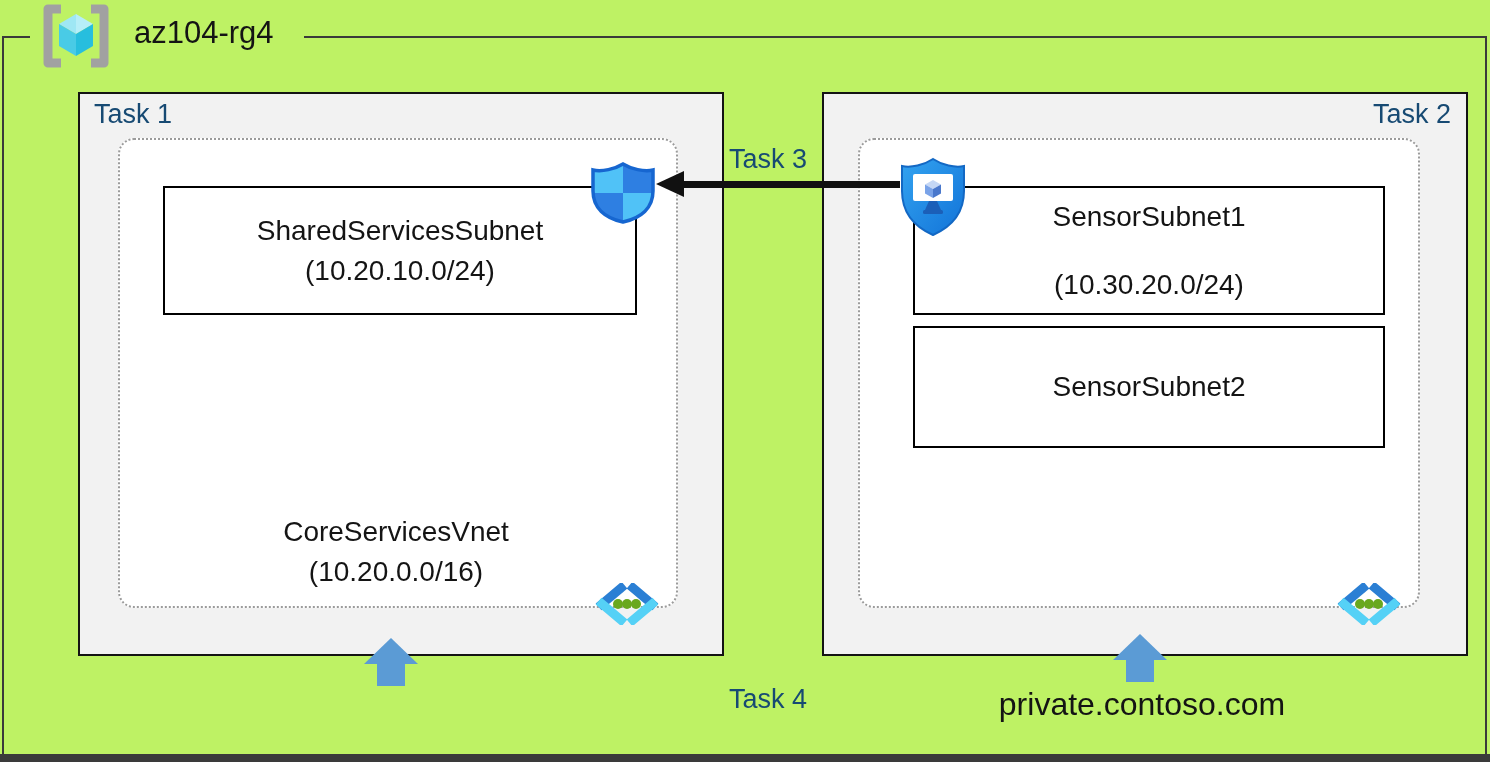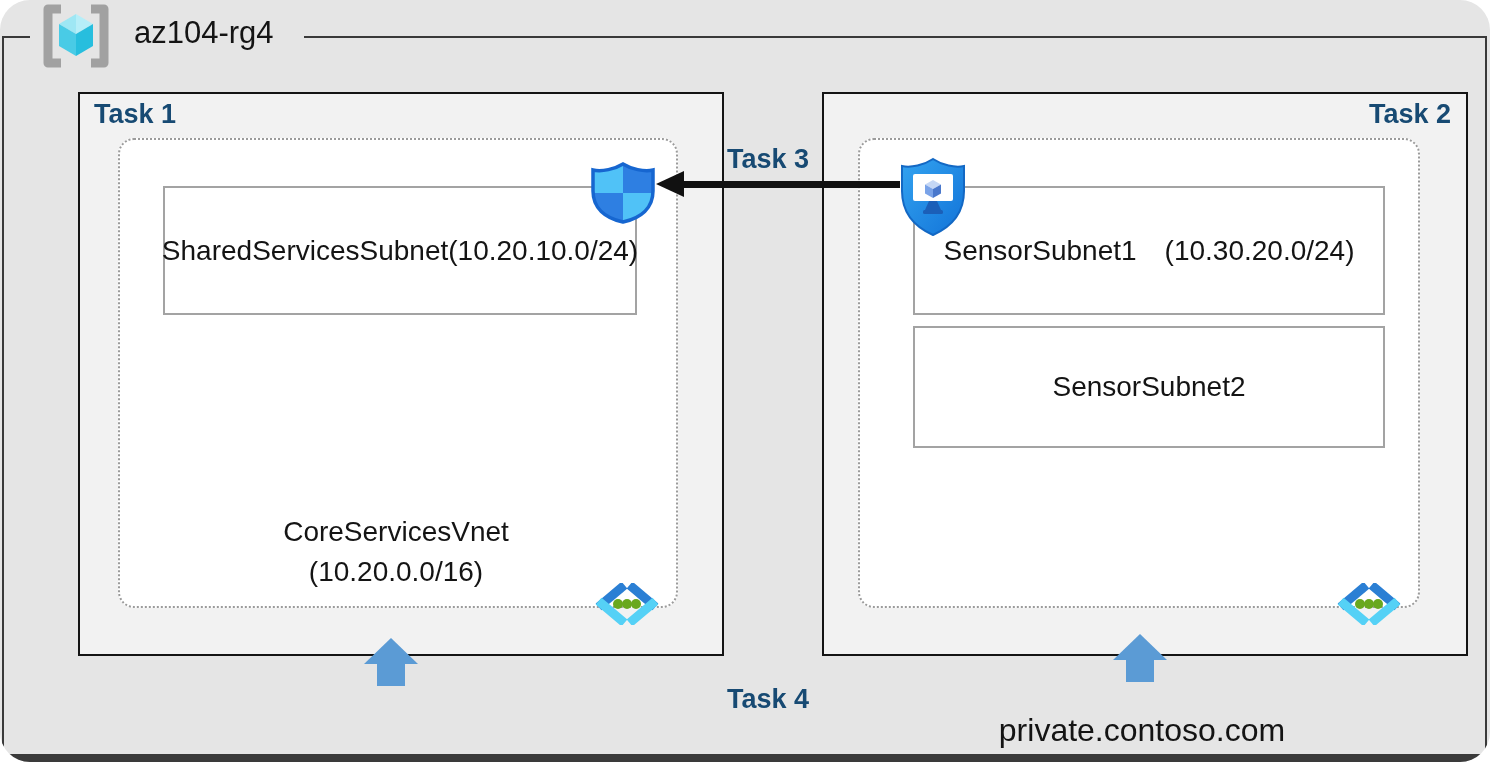--- a/index.html
+++ b/index.html
@@ -1,51 +1,51 @@
 <!DOCTYPE html>
 <html><head>
 <meta charset="utf-8">
 <style>
   html,body{margin:0;padding:0;background:#fff;}
   #canvas{
-    position:relative;width:1490px;height:762px;background:#e5e5e5;
-    font-family:"Liberation Sans", sans-serif;color:#111;overflow:hidden;border-radius:30px;
+    position:relative;width:1490px;height:762px;background:#bef264;
+    font-family:"Liberation Sans", sans-serif;color:#111;overflow:hidden;
   }
   .abs{position:absolute;}
 
   
   .frame{background:#3a3a3a;}
   #frame-left{left:2px;top:36px;width:2px;height:719px;}
   #frame-right{left:1485px;top:36px;width:2px;height:719px;}
   #frame-top-a{left:2px;top:36px;width:28px;height:2px;}
   #frame-top-b{left:304px;top:36px;width:1183px;height:2px;}
   #frame-bottom{left:0;top:754px;width:1490px;height:8px;background:#3a3a3a;}
 
   #rg-icon{left:33px;top:2px;}
   #rg-label{left:134px;top:15px;font-size:31px;color:#141414;}
 
   
   .panel{background:#f2f2f2;border:2px solid #141414;}
   #panel-left{left:78px;top:92px;width:642px;height:560px;}
   #panel-right{left:822px;top:92px;width:642px;height:560px;}
-  .task-label{font-size:27px;font-weight:bold;color:#174a73;white-space:nowrap;}
+  .task-label{font-size:27px;font-weight:normal;color:#174a73;white-space:nowrap;}
   #task1-label{left:94px;top:99px;}
   #task2-label{left:1337px;top:99px;width:114px;text-align:right;}
   #task3-label{left:708px;top:144px;width:120px;text-align:center;}
   #task4-label{left:708px;top:684px;width:120px;text-align:center;}
 
   
   .vnet-box{background:#ffffff;border:2px dotted #9b9b9b;border-radius:16px;}
   #vnet-box-left{left:118px;top:138px;width:556px;height:466px;}
   #vnet-box-right{left:858px;top:138px;width:558px;height:466px;}
 
   
   .subnet-box{
-    background:#ffffff;border:2px solid #a3a3a3;
-    display:flex;align-items:center;justify-content:center;
+    background:#ffffff;border:2px solid #000000;
+    display:flex;flex-direction:column;align-items:center;justify-content:center;
     text-align:center;font-size:28px;line-height:40px;color:#141414;
   }
   #subnet-l1{left:163px;top:186px;width:470px;height:125px;}
   #subnet-l2{left:163px;top:338px;width:470px;height:118px;}
   #subnet-r1{left:913px;top:186px;width:468px;height:125px;gap:28px;}
   #subnet-r2{left:913px;top:326px;width:468px;height:118px;text-align:center;}
 
   .vnet-label{
     text-align:center;font-size:28px;line-height:40px;color:#141414;
   }
@@ -68,21 +68,21 @@
   .up-head{width:0;height:0;border-left:27px solid transparent;border-right:27px solid transparent;
     border-bottom:26px solid #5b9bd5;}
   .up-shaft{width:28px;background:#5b9bd5;}
   #arrow-left-head{left:364px;top:638px;}
   #arrow-left-shaft{left:377px;top:664px;height:22px;}
   #arrow-right-head{left:1113px;top:634px;}
   #arrow-right-shaft{left:1126px;top:660px;height:22px;}
 
   .dns-label{font-size:32px;color:#141414;text-align:center;white-space:nowrap;}
   #dns-left{left:241px;top:684px;width:300px;}
-  #dns-right{left:982px;top:686px;width:320px;margin-top:26px;}
+  #dns-right{left:982px;top:686px;width:320px;}
 </style>
 </head>
 <body>
 
 <div id="canvas">
 
   <div class="abs frame" id="frame-left"></div>
   <div class="abs frame" id="frame-right"></div>
   <div class="abs frame" id="frame-top-a"></div>
   <div class="abs frame" id="frame-top-b"></div>

